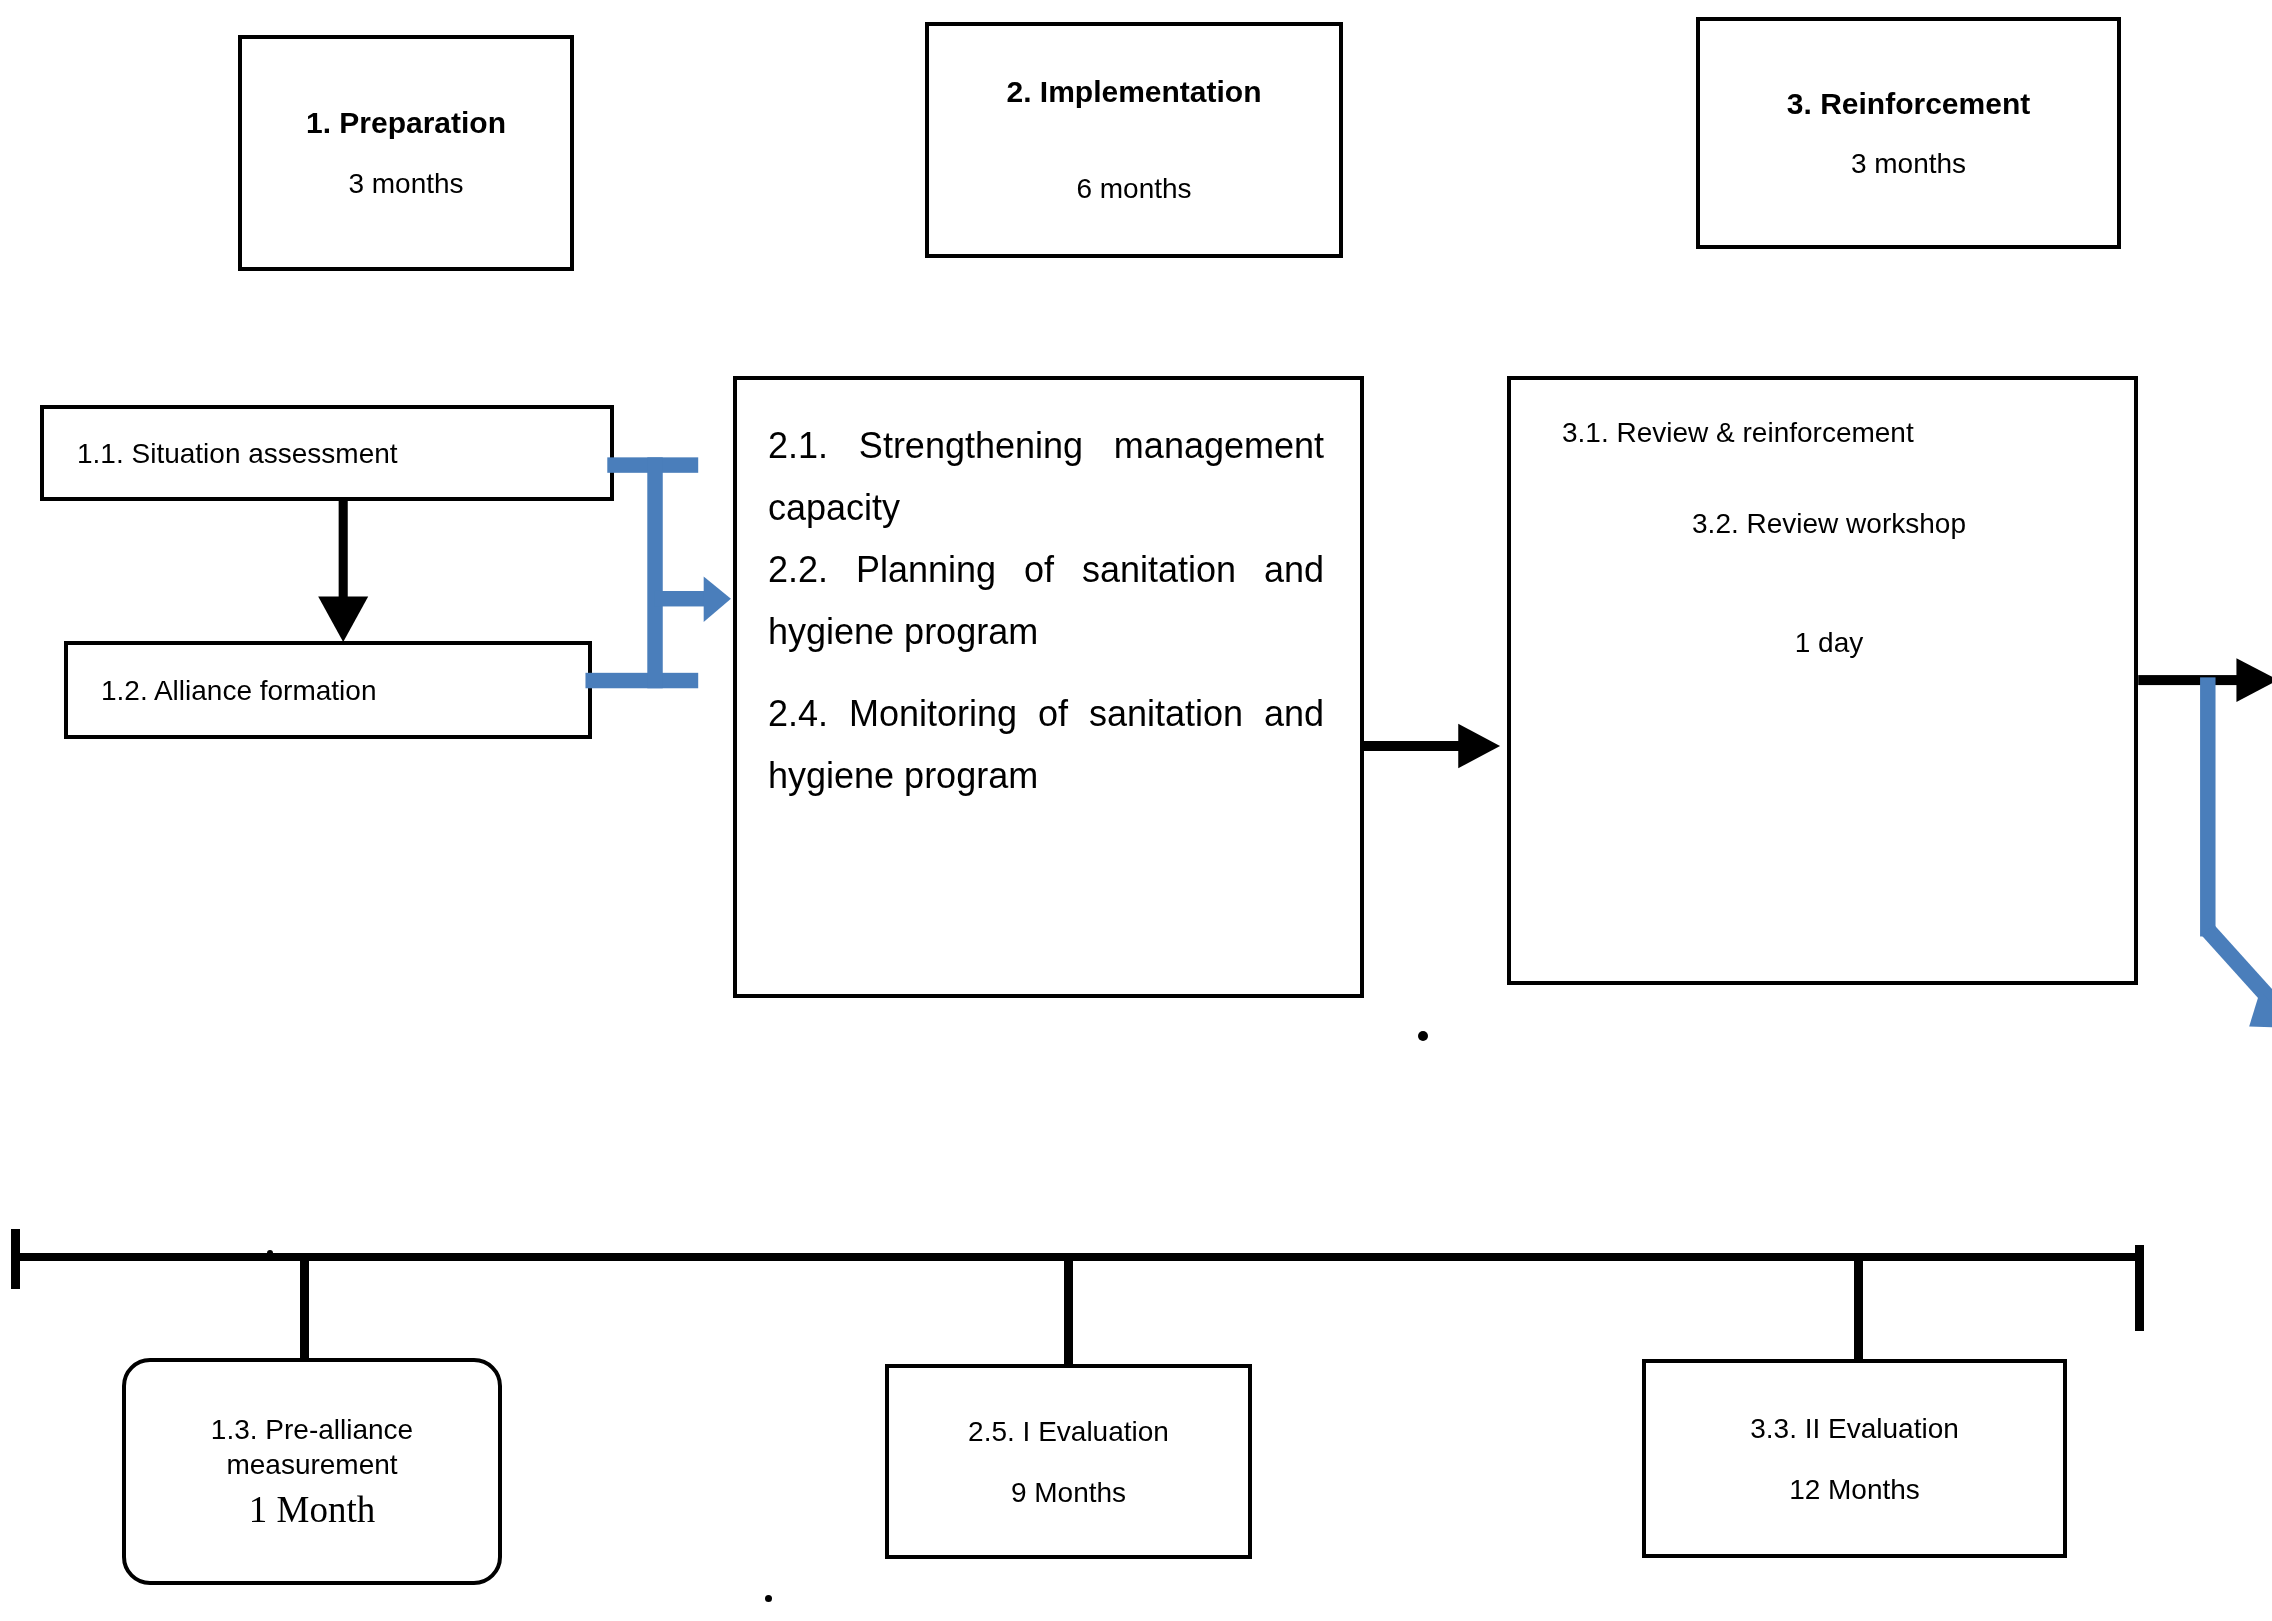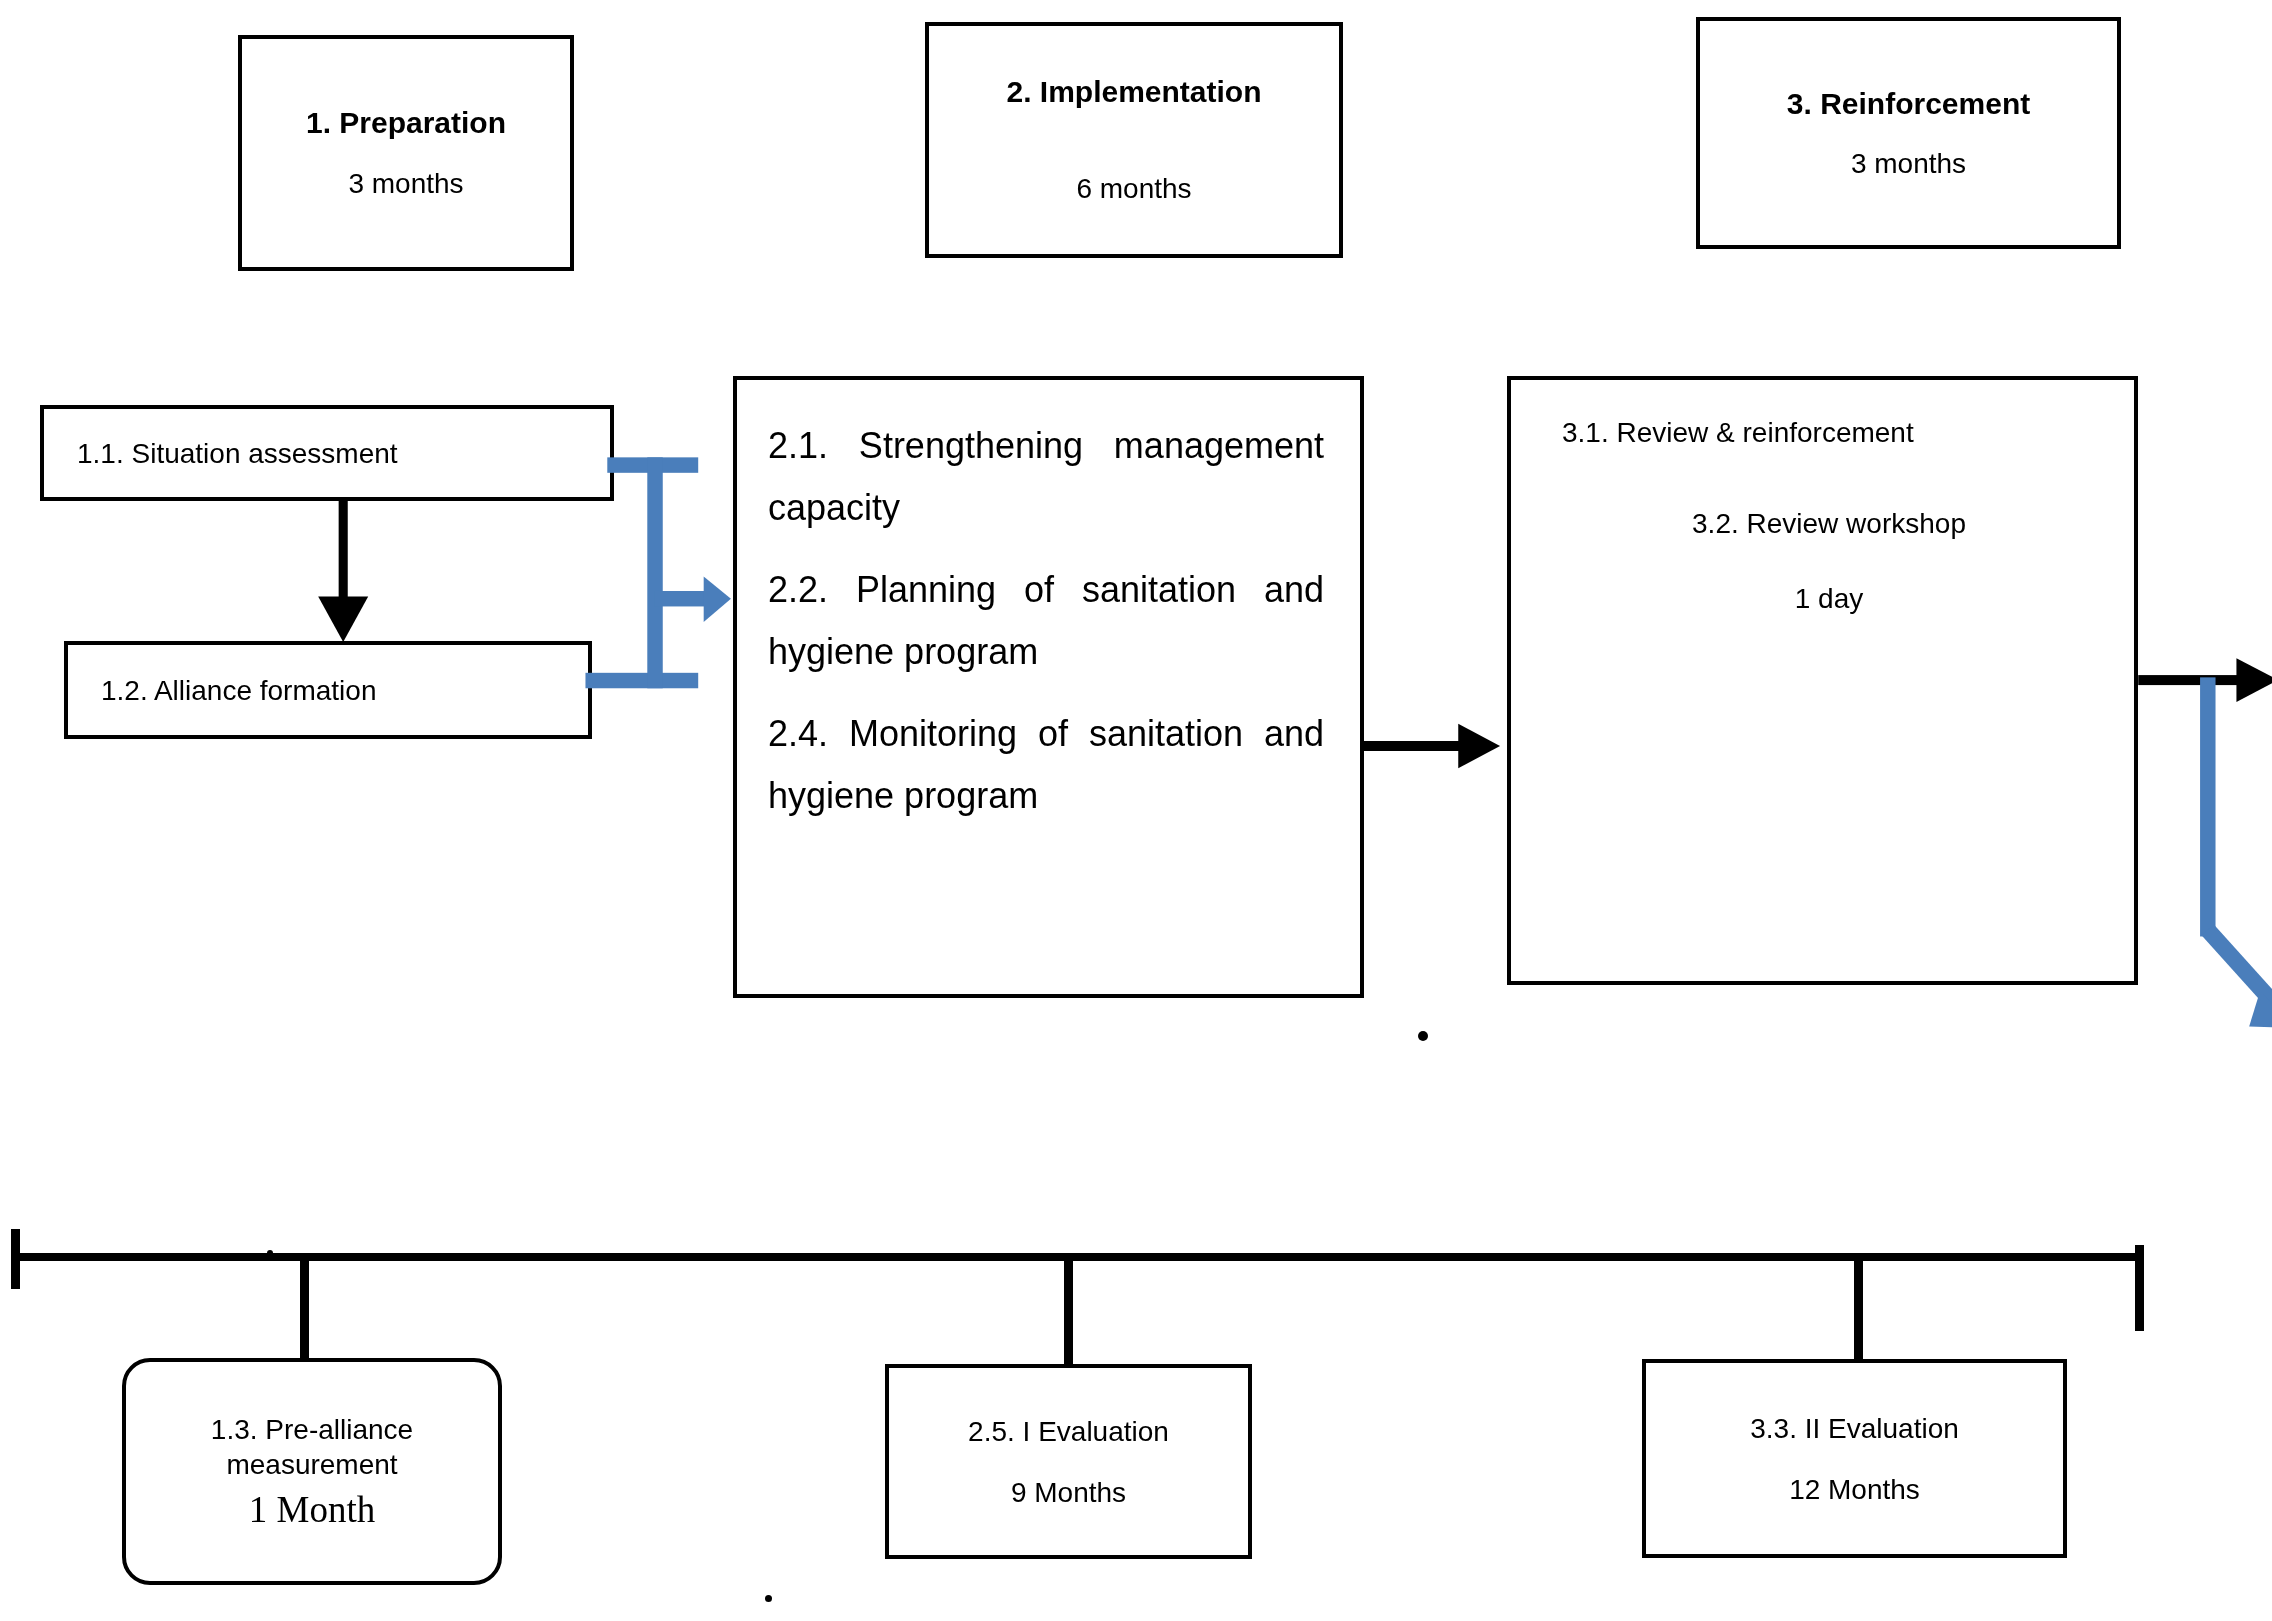--- a/index.html
+++ b/index.html
@@ -80,28 +80,28 @@
   <div class="box" style="left:40px; top:405px; width:574px; height:96px; display:flex; align-items:center;">
     <div class="lbl" style="padding-left:33px;">1.1. Situation assessment</div>
   </div>
 
   <div class="box" style="left:64px; top:641px; width:528px; height:98px; display:flex; align-items:center;">
     <div class="lbl" style="padding-left:33px;">1.2. Alliance formation</div>
   </div>
 
   <div class="box" style="left:733px; top:376px; width:631px; height:622px; padding:35px 36px 0 31px;">
     <div class="just">2.1. Strengthening management capacity</div>
-    <div class="just" style="margin-top:20px;">2.2. Planning of sanitation and hygiene program</div>
+    <div class="just" style="">2.2. Planning of sanitation and hygiene program</div>
     <div class="just" style="margin-top:20px;">2.4. Monitoring of sanitation and hygiene program</div>
   </div>
 
   <div class="box" style="left:1507px; top:376px; width:631px; height:609px; padding:35px 18px 0 31px;">
     <div class="lbl" style="text-align:left;margin-left:20px;">3.1. Review &amp; reinforcement</div>
     <div class="lbl" style="text-align:center; margin-top:56px;">3.2. Review workshop</div>
-    <div class="lbl" style="text-align:center; margin-top:40px;">1 day</div>
+    <div class="lbl" style="text-align:center; margin-top:84px;">1 day</div>
   </div>
 
   <div class="box ctr" style="left:122px; top:1358px; width:380px; height:227px;border-radius:28px;">
     <div class="lbl" style="text-align:center; width:255px;">1.3. Pre-alliance measurement</div>
     <div style="font-family:'Liberation Serif', serif; font-size:37px; margin-top:5.5px;text-align:right;">1 Month</div>
   </div>
 
   <div class="box ctr" style="left:885px; top:1364px; width:367px; height:195px;">
     <div class="lbl" style="text-align:center;">2.5. I Evaluation</div>
     <div class="lbl" style="margin-top:26px;">9 Months</div>

